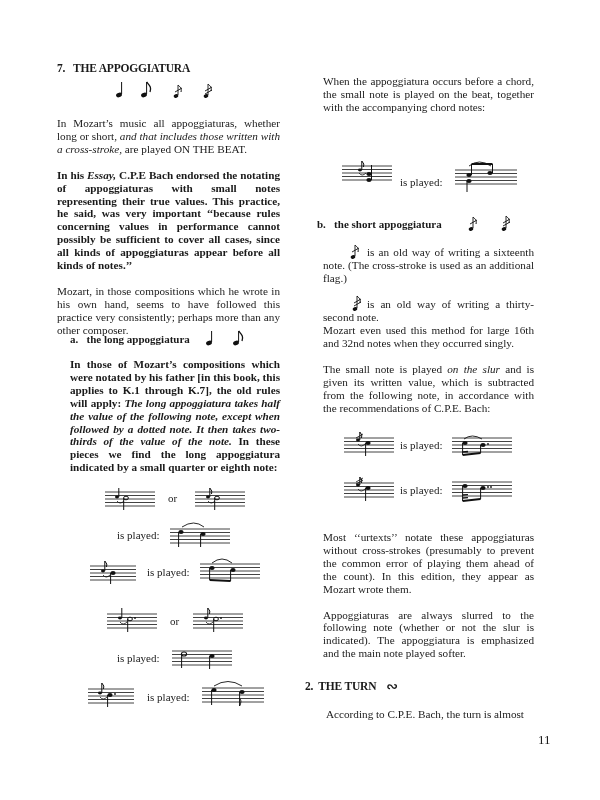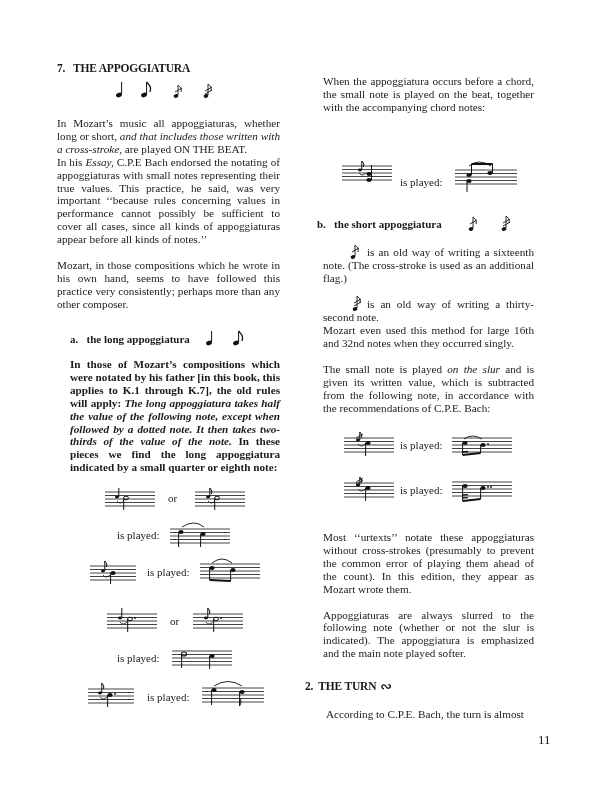--- a/index.html
+++ b/index.html
@@ -44,21 +44,21 @@
     <path d="M93 4 C 95 6, 97 7, 96 11" stroke="#111" stroke-width="1" fill="none"></path>
     <line x1="90" y1="11" x2="97" y2="7" stroke="#111" stroke-width="0.9"></line>
     <line x1="90" y1="14" x2="97" y2="10" stroke="#111" stroke-width="0.9"></line>
   </g>
 </svg>
 
 <div class="col" style="left:57px;top:117px;width:223px;">
   <p class="p">
     <span>In Mozart’s music all appoggiaturas, whether long or short, </span><em>and that includes those written with a cross-stroke,</em><span> are played ON THE BEAT.</span>
   </p>
-  <p class="p" style="">
+  <p class="p" style="margin-top:13px;font-weight:bold;">
     <span>In his </span><em>Essay,</em><span> C.P.E Bach endorsed the notating of appoggiaturas with small notes representing their true values. This practice, he said, was very important ‘‘because rules concerning values in performance cannot possibly be sufficient to cover all cases, since all kinds of appoggiaturas appear before all kinds of notes.’’</span>
   </p>
   <p class="p" style="margin-top:13px;">Mozart, in those compositions which he wrote in his own hand, seems to have followed this practice very consistently; perhaps more than any other composer.</p>
 </div>
 
 <div class="abs" style="left:70px;top:333px;">
   <h3 style="white-space:pre;">a.   the long appoggiatura</h3>
 </div>
 <svg class="abs" style="left:205px;top:328px;" width="50" height="20" viewBox="0 0 50 20">
   <g>
@@ -392,19 +392,19 @@
   <line x1="10.6" y1="18" x2="16" y2="17.6" stroke="#111" stroke-width="1.4"></line>
   <circle cx="36" cy="10" r="0.9" fill="#111"></circle>
     <circle cx="39" cy="10" r="0.9" fill="#111"></circle>
 </svg>
 
 <div class="col" style="left:323px;top:531px;width:211px;">
   <p class="p">Most ‘‘urtexts’’ notate these appoggiaturas without cross-strokes (presumably to prevent the common error of playing them ahead of the count). In this edition, they appear as Mozart wrote them.</p>
   <p class="p" style="margin-top:13px;">Appoggiaturas are always slurred to the following note (whether or not the slur is indicated). The appoggiatura is emphasized and the main note played softer.</p>
 </div>
 
-<div class="abs" style="left:305px;top:680px;display:flex;align-items:center;gap:4px;">
+<div class="abs" style="left:305px;top:680px;display:flex;align-items:center;gap:10px;">
   <h2 style="white-space:pre;">2.  THE TURN</h2>
   <span style="font-family:'DejaVu Sans',sans-serif;font-weight:bold;font-size:14px;line-height:12px;">∾</span>
 </div>
 <div class="col" style="left:326px;top:708px;width:211px;">According to C.P.E. Bach, the turn is almost</div>
 
 <div class="pageno">11</div>
 
 </body></html>

